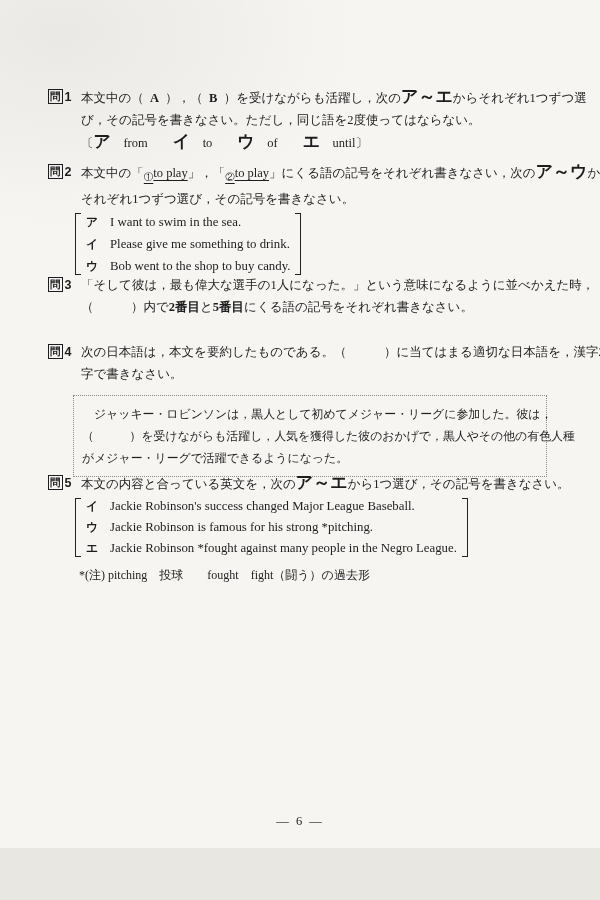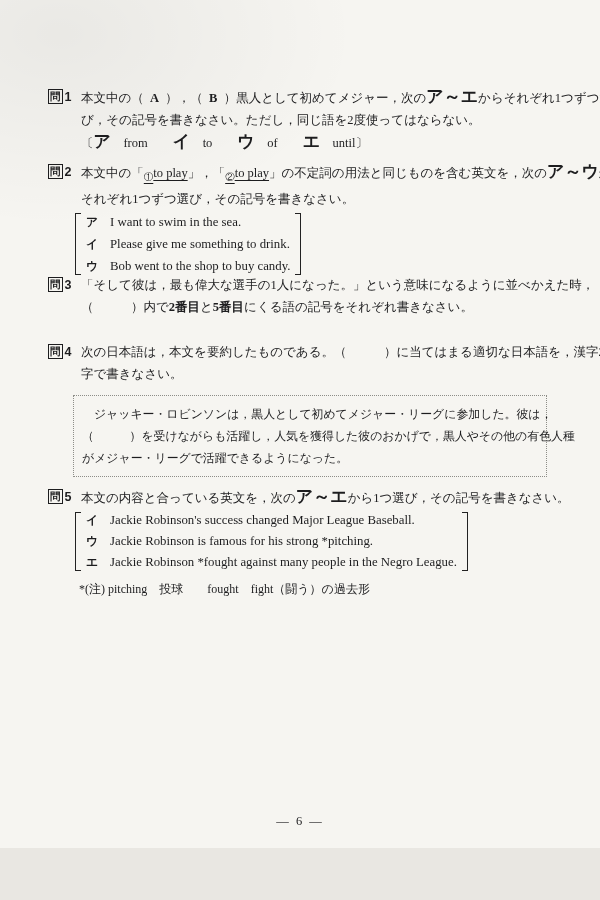--- a/index.html
+++ b/index.html
@@ -48,30 +48,30 @@
   .footer{position:absolute;top:810px;left:0;width:600px;text-align:center;font-size:12.5px;letter-spacing:2px;}
 </style>
 </head>
 <body>
 
 <div class="paper">
 
   <div class="q" style="top:86px">
     <div class="qlabel"><span class="qbox">問</span><span>1</span></div>
     <div class="qbody">
-      <div class="line"><span>本文中の（  </span><span class="b">A</span><span>  ），（  </span><span class="b">B</span><span>  ）黒人として初めてメジャー，次の</span><span class="g">ア～エ</span><span>からそれぞれ1つずつ選</span></div>
+      <div class="line"><span>本文中の（  </span><span class="b">A</span><span>  ），（  </span><span class="b">B</span><span>  ）を受けながらも活躍し，次の</span><span class="g">ア～エ</span><span>からそれぞれ1つずつ選</span></div>
       <div class="line"><span>び，その記号を書きなさい。ただし，同じ語を2度使ってはならない。</span></div>
       <div class="line"><span>〔</span><span class="g">ア</span><span>　from　　</span><span class="g">イ</span><span>　to　　</span><span class="g">ウ</span><span>　of　　</span><span class="g">エ</span><span>　until〕</span></div>
     </div>
   </div>
 
   <div class="q" style="top:161px">
     <div class="qlabel"><span class="qbox">問</span><span>2</span></div>
     <div class="qbody">
-      <div class="line"><span>本文中の「</span><span class="u c">①</span><span class="u">to play</span><span>」，「</span><span class="u c">②</span><span class="u">to play</span><span>」の不定詞の用法と同じものを含む英文を，次の</span><span class="g">ア～ウ</span><span>から</span></div>
+      <div class="line"><span>本文中の「</span><span class="u c">①</span><span class="u">to play</span><span>」，「</span><span class="u c">②</span><span class="u">to play</span><span>」にくる語の記号をそれぞれ書きなさい，次の</span><span class="g">ア～ウ</span><span>から</span></div>
       <div class="line"><span>それぞれ1つずつ選び，その記号を書きなさい。</span></div>
       <div class="blist">
         <div class="opt"><span class="k">ア</span><span class="t">I want to swim in the sea.</span></div>
         <div class="opt"><span class="k">イ</span><span class="t">Please give me something to drink.</span></div>
         <div class="opt"><span class="k">ウ</span><span class="t">Bob went to the shop to buy candy.</span></div>
       </div>
     </div>
   </div>
 
   <div class="q" style="top:274px">
@@ -89,21 +89,21 @@
       <div class="line"><span>字で書きなさい。</span></div>
     </div>
   </div>
 
   <div class="sbox">
     <div class="line"><span>　ジャッキー・ロビンソンは，黒人として初めてメジャー・リーグに参加した。彼は，</span></div>
     <div class="line"><span>（　　　）を受けながらも活躍し，人気を獲得した彼のおかげで，黒人やその他の有色人種</span></div>
     <div class="line"><span>がメジャー・リーグで活躍できるようになった。</span></div>
   </div>
 
-  <div class="q" style="top:486px">
+  <div class="q" style="top:472px">
     <div class="qlabel"><span class="qbox">問</span><span>5</span></div>
     <div class="qbody">
       <div class="line"><span>本文の内容と合っている英文を，次の</span><span class="g">ア～エ</span><span>から1つ選び，その記号を書きなさい。</span></div>
       <div class="blist tight">
         <div class="opt"><span class="k">イ</span><span class="t">Jackie Robinson's success changed Major League Baseball.</span></div>
         <div class="opt"><span class="k">ウ</span><span class="t">Jackie Robinson is famous for his strong *pitching.</span></div>
         <div class="opt"><span class="k">エ</span><span class="t">Jackie Robinson *fought against many people in the Negro League.</span></div>
       </div>
       <div class="line note"><span>*(注) pitching　投球　　fought　fight（闘う）の過去形</span></div>
     </div>

